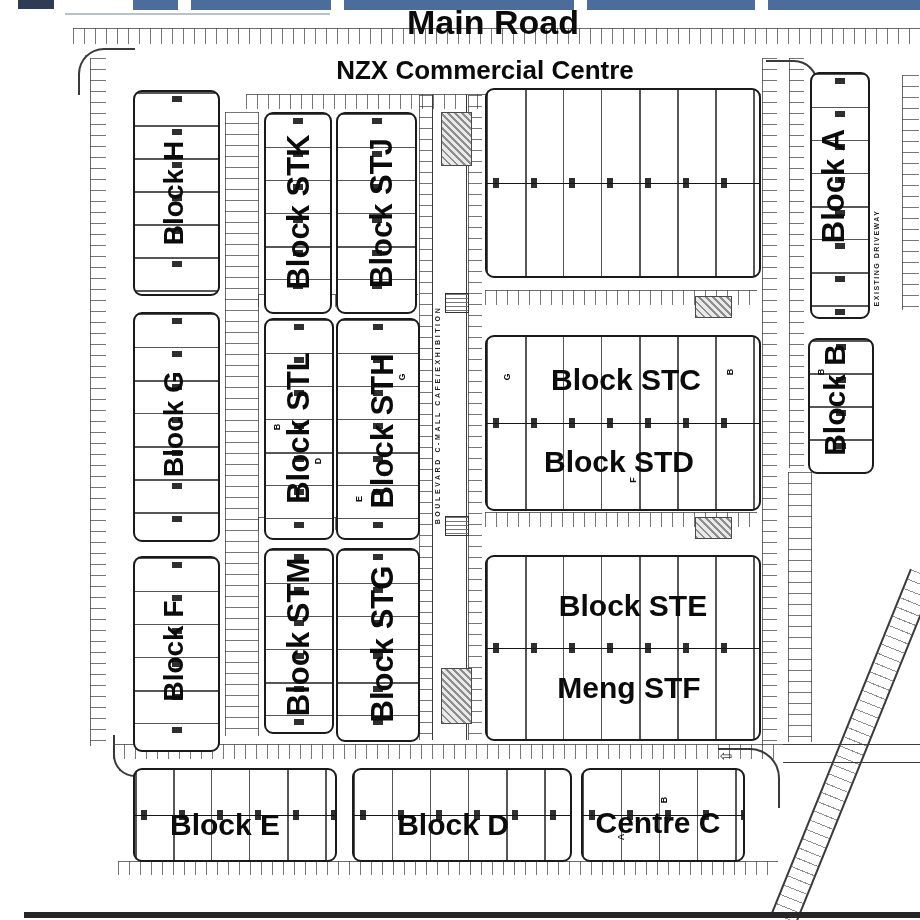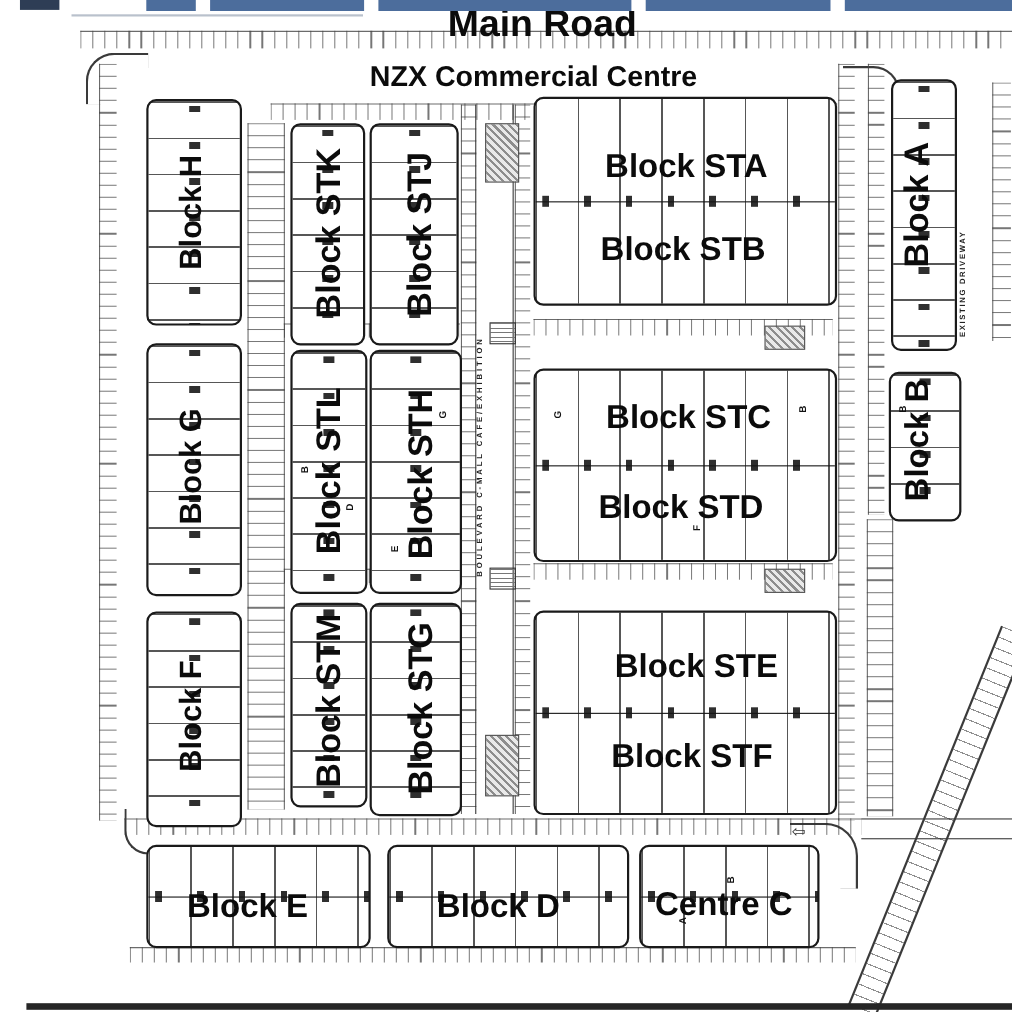--- a/index.html
+++ b/index.html
@@ -162,26 +162,24 @@
   <div class="lbl rot s28" style="left:156px;top:651px">Block F</div>
   <div class="lbl rot s31" style="left:281px;top:212px">Block STK</div>
   <div class="lbl rot s31" style="left:364px;top:213px">Block STJ</div>
   <div class="lbl rot s31" style="left:281px;top:428px">Block STL</div>
   <div class="lbl rot s31" style="left:365px;top:431px">Block STH</div>
   <div class="lbl rot s31" style="left:281px;top:637px">Block STM</div>
   <div class="lbl rot s31" style="left:365px;top:644px">Block STG</div>
   <div class="lbl rot s31" style="left:816px;top:186px">Block A</div>
   <div class="lbl rot s30" style="left:817px;top:400px">Block B</div>
 
-  <div class="lbl s30" style="left:606px;top:152px">Block STA</div>
-  <div class="lbl s30" style="left:603px;top:227px">Block STB</div>
   <div class="lbl s30" style="left:601px;top:462px">Block STD</div>
   <div class="lbl s30" style="left:608px;top:380px">Block STC</div>
   <div class="lbl s30" style="left:615px;top:606px">Block STE</div>
-  <div class="lbl s30" style="left:611px;top:688px">Block STF</div>
+  <div class="lbl s30" style="left:611px;top:688px">Meng STF</div>
   <div class="lbl s30" style="left:207px;top:825px">Block E</div>
   <div class="lbl s30" style="left:435px;top:825px">Block D</div>
   <div class="lbl s30" style="left:640px;top:823px">Centre C</div>
 
   <div class="tinyrot blvd-t" style="left:419px;top:415px">BOULEVARD C-MALL CAFE/EXHIBITION</div>
   <div class="tinyrot drv-t" style="left:858px;top:258px">EXISTING DRIVEWAY</div>
   <div class="arrow" style="left:708px;top:756px">⇦</div>
 
   <span class="unit-letter" style="left:259px;top:427px">B</span>
   <span class="unit-letter" style="left:300px;top:461px">D</span>

